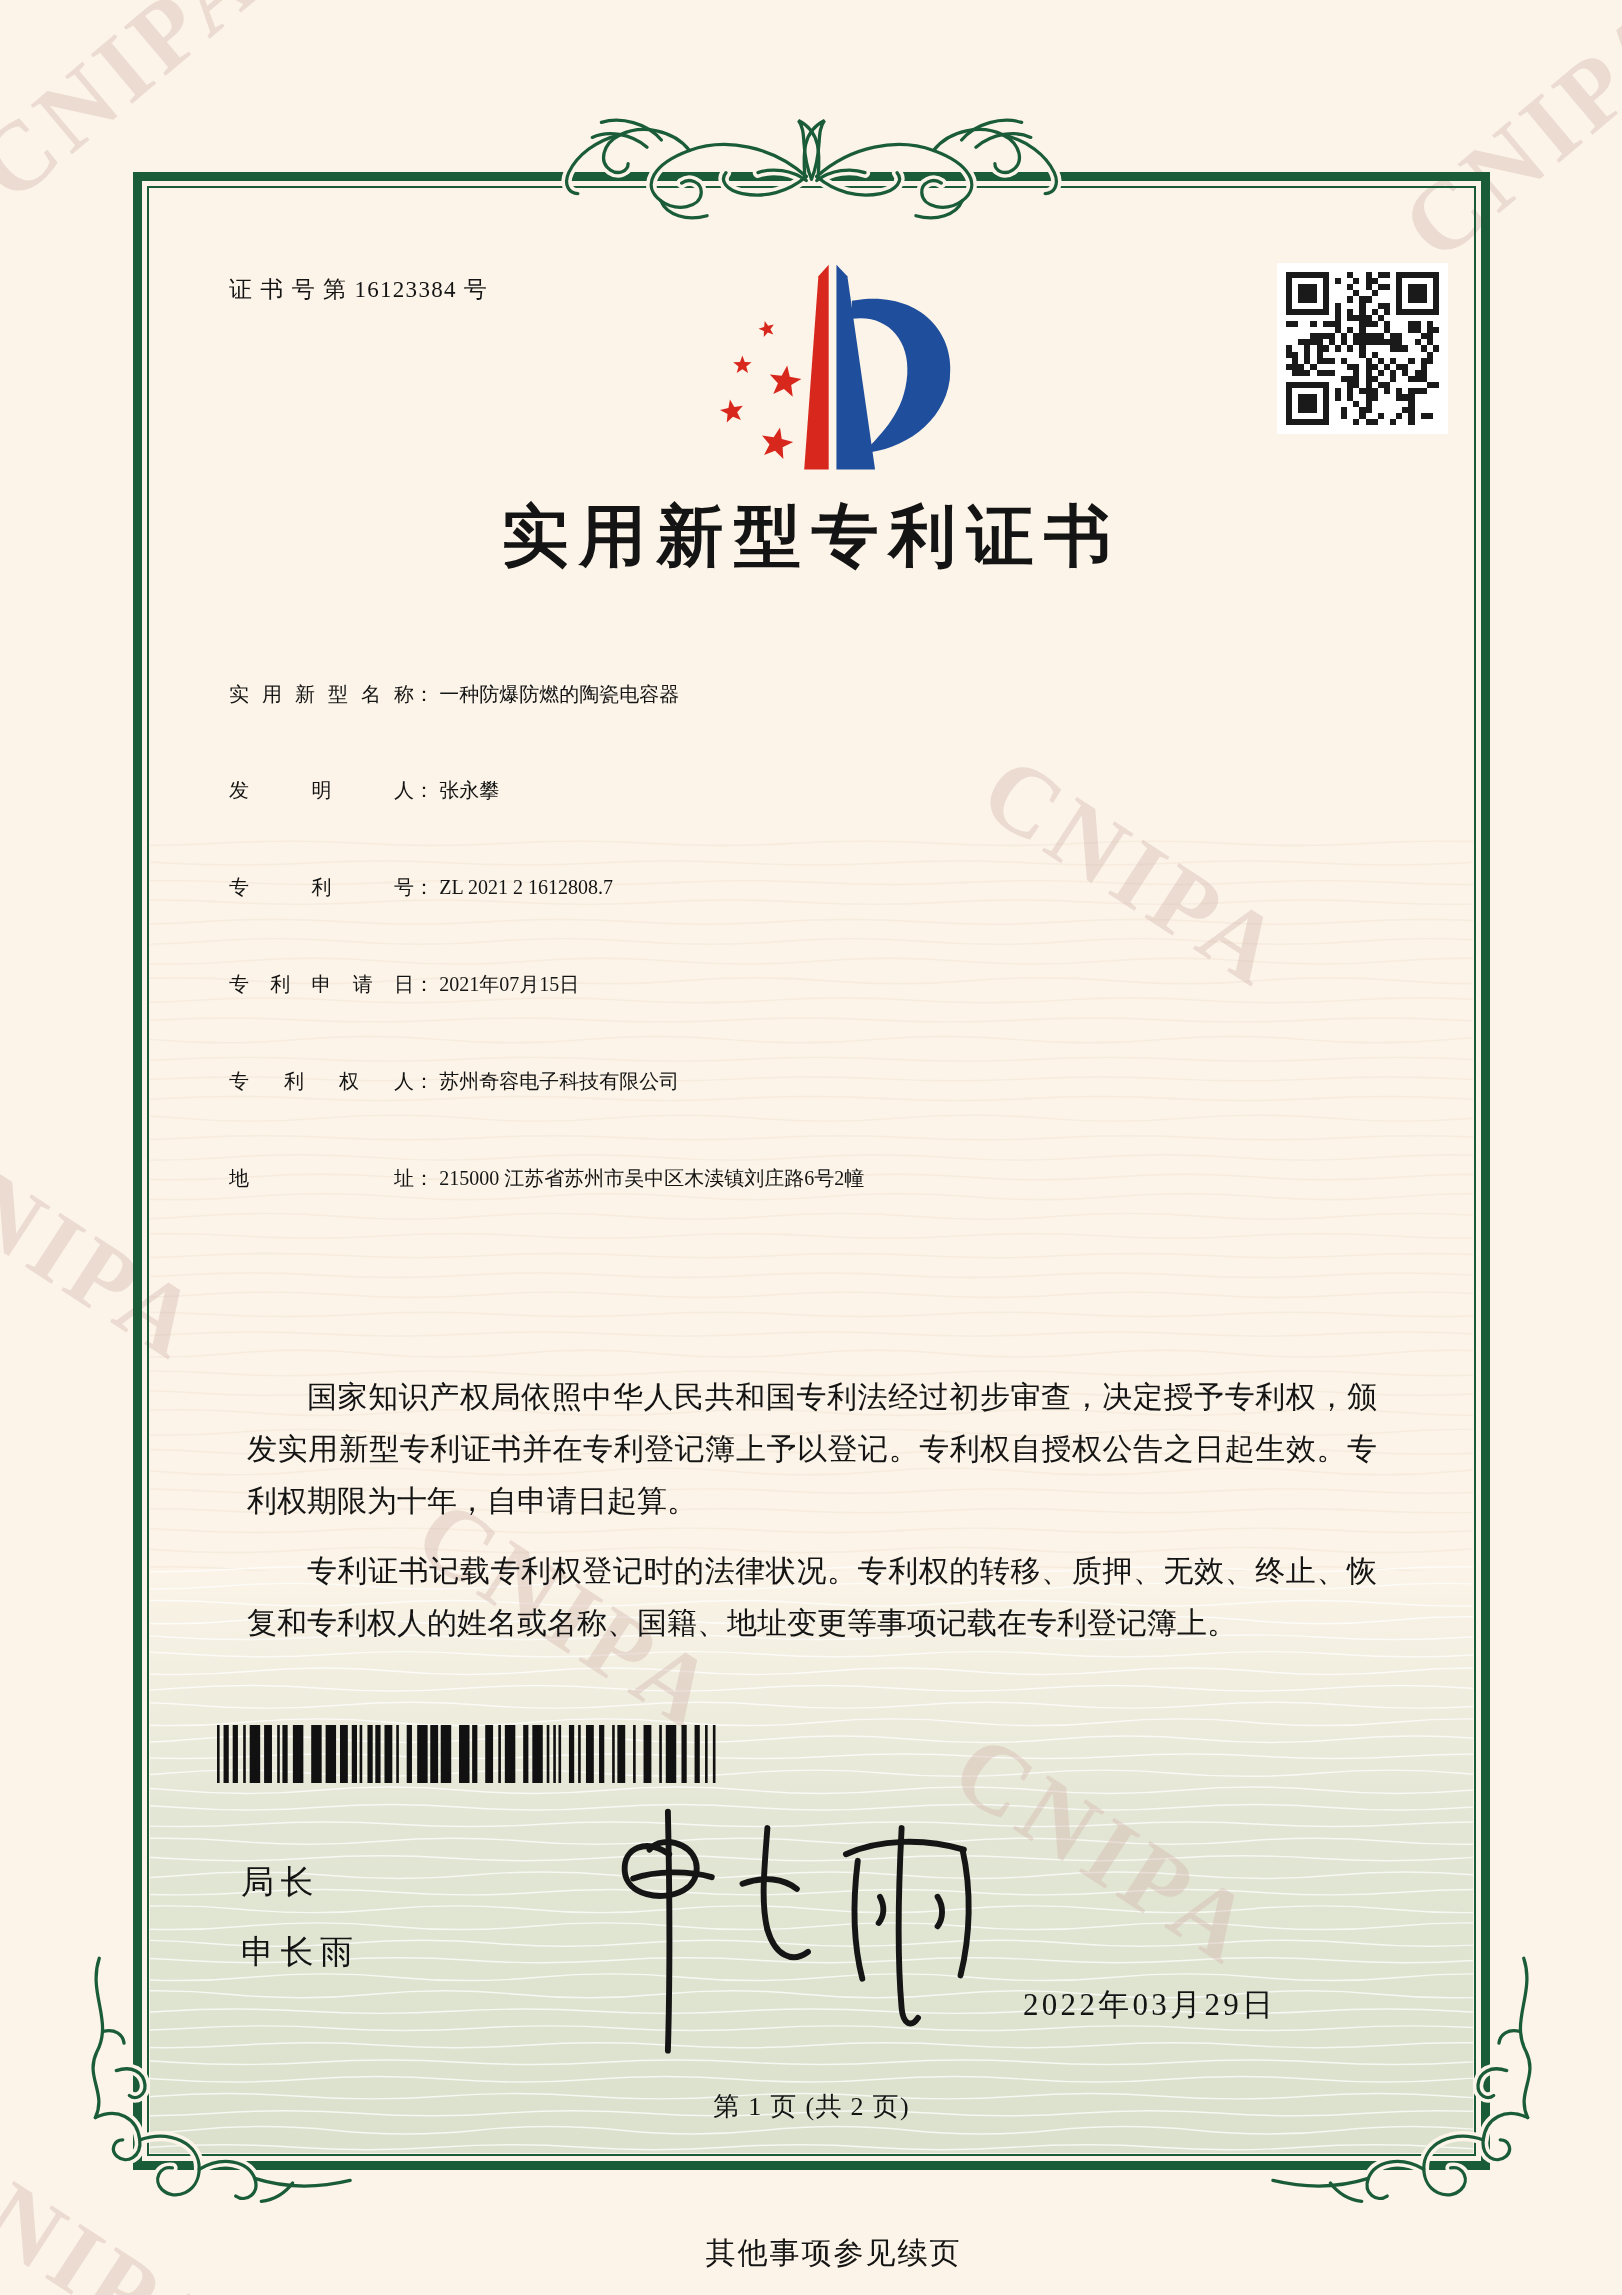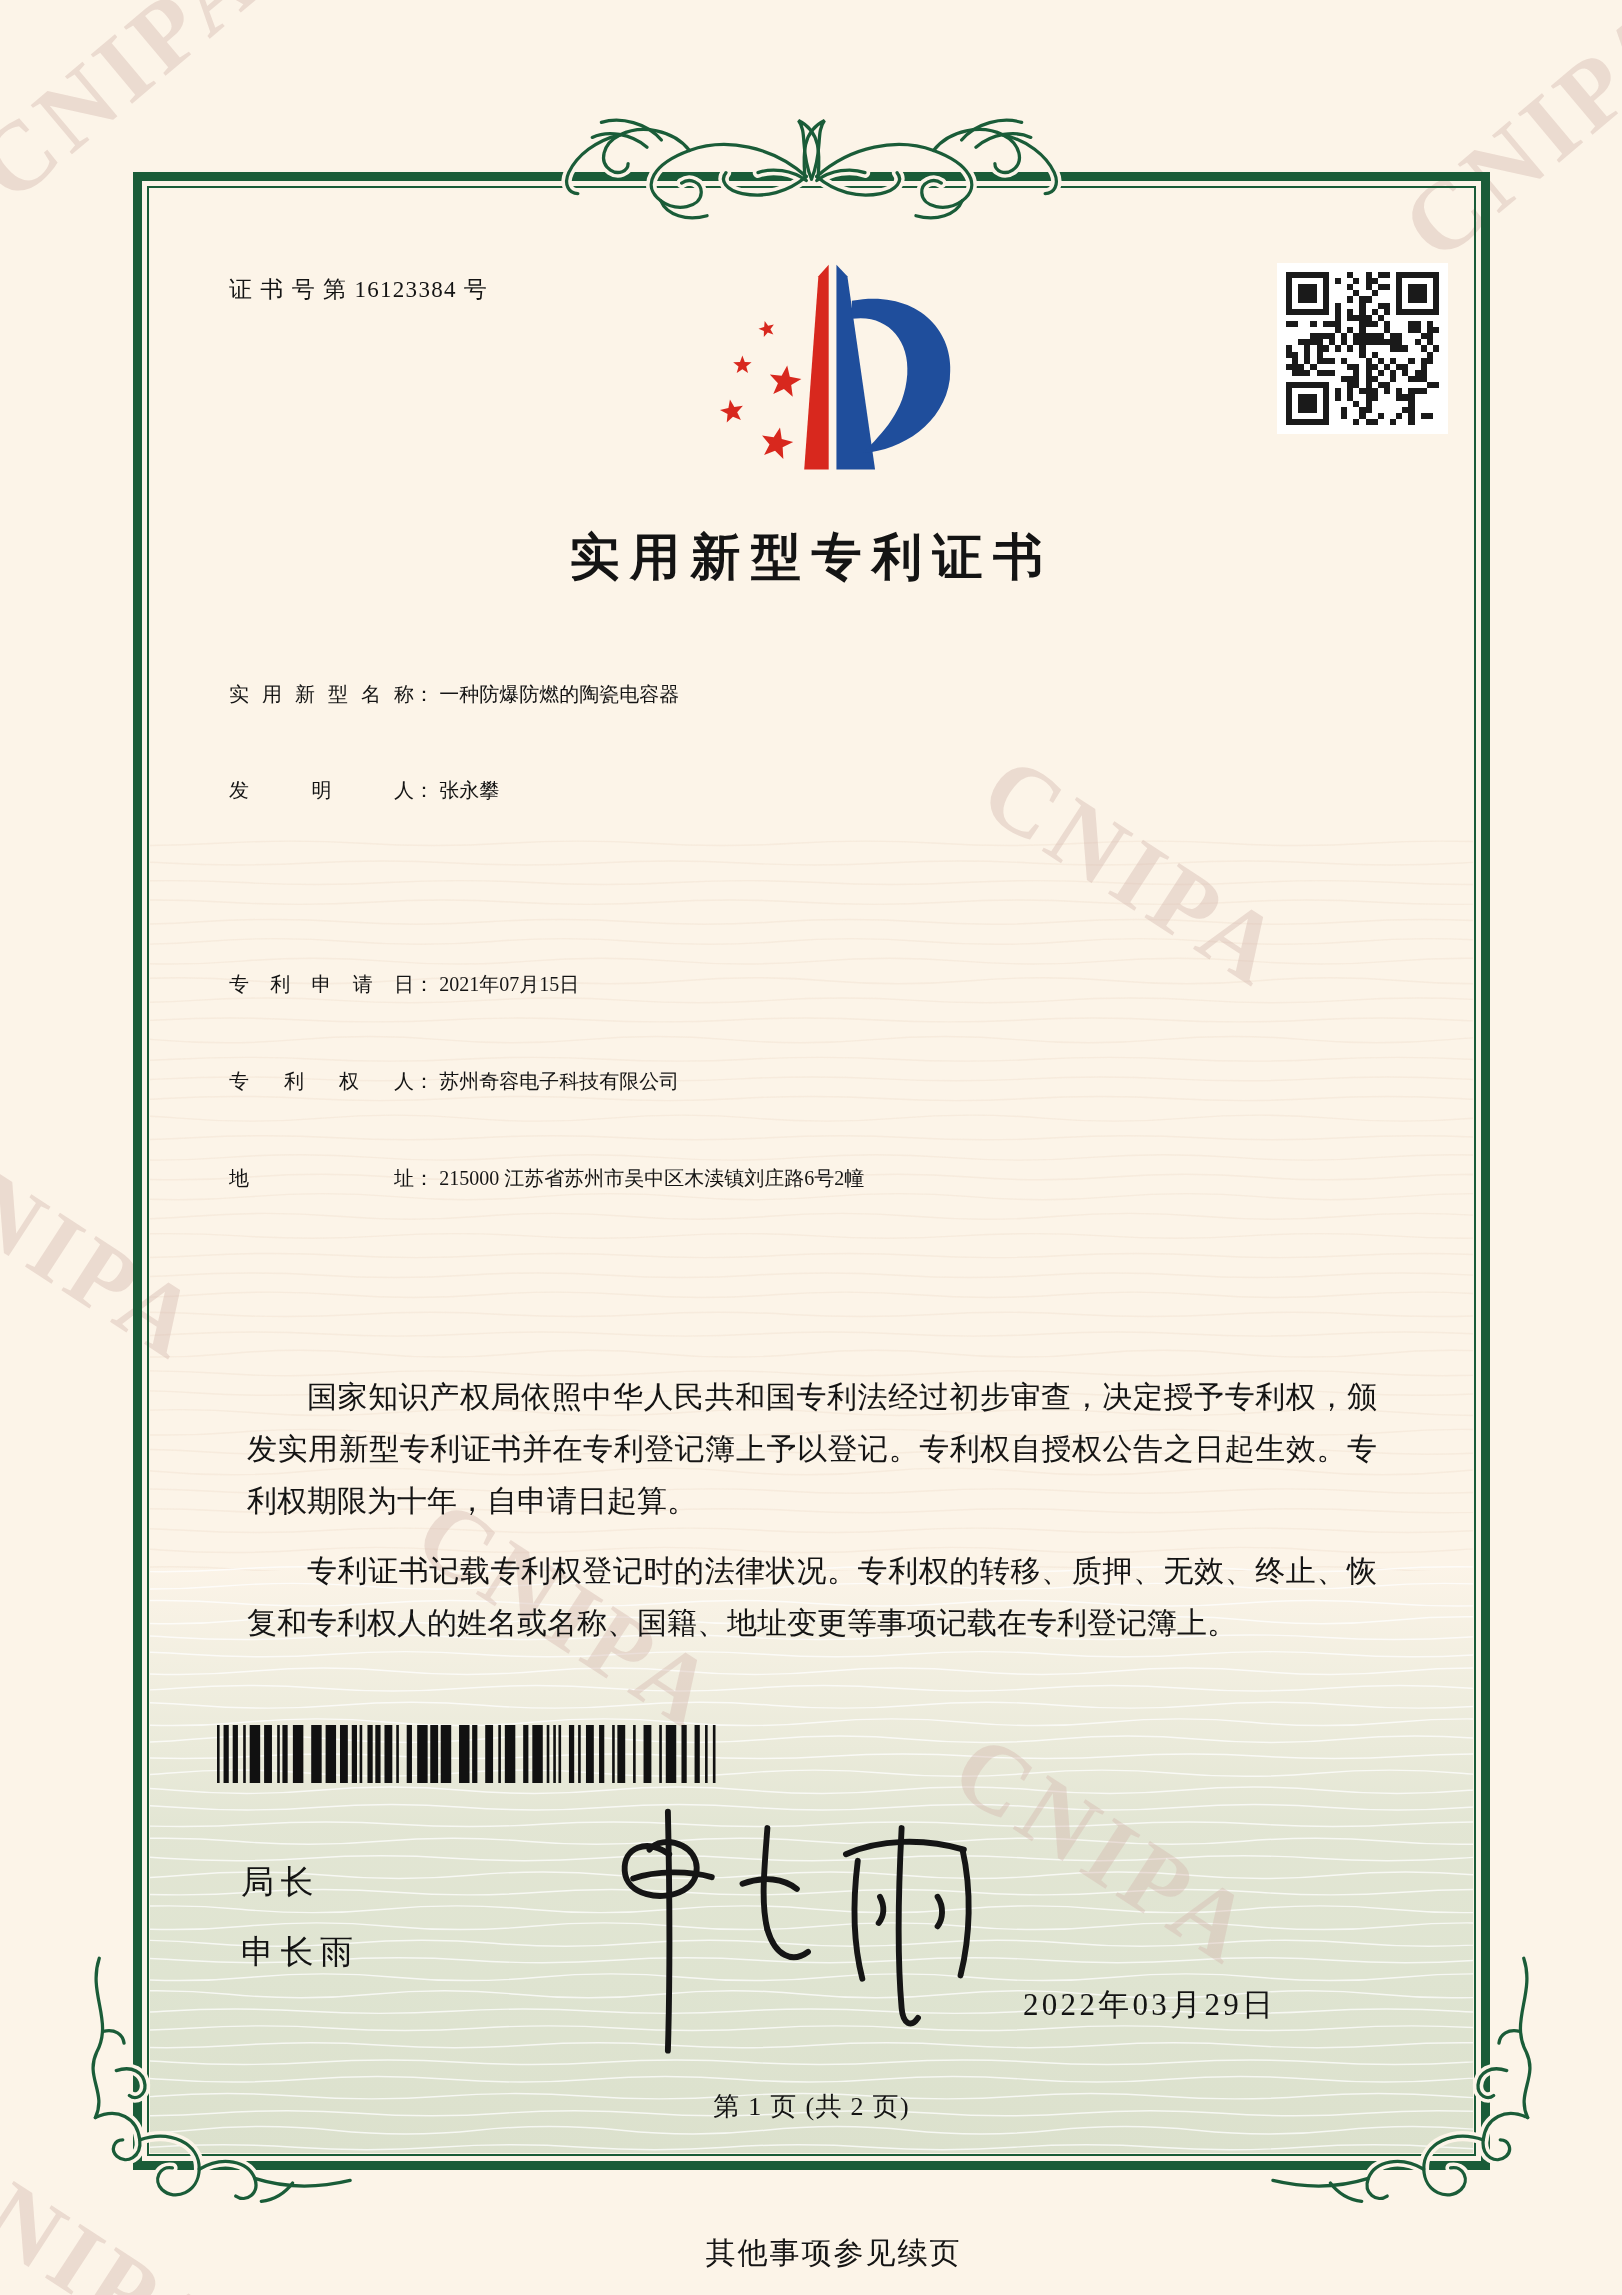--- a/index.html
+++ b/index.html
@@ -48,22 +48,22 @@
   .orn-corner.left{left:77px;}
   .orn-corner.right{right:77px;transform:scaleX(-1);}
   .halo path,.halo use{stroke:var(--paper);stroke-width:16;fill:none;stroke-linecap:round;}
   .ink-orn path,.ink-orn use{stroke:var(--green);stroke-width:5;fill:none;stroke-linecap:round;}
   
   .content{position:absolute;inset:0;z-index:5;}
   .cert-no{position:absolute;left:229px;top:274px;font-size:23px;letter-spacing:1.3px;white-space:nowrap;}
   .logo{position:absolute;left:710px;top:257px;width:258px;height:219px;}
   .qr{position:absolute;left:1277px;top:263px;width:171px;height:171px;background:#fff;display:flex;align-items:center;justify-content:center;}
   .doc-title{
-    position:absolute;left:0;top:524px;width:100%;
-    text-align:center;font-size:50px;font-weight:700;
+    position:absolute;left:0;top:491px;width:100%;
+    text-align:center;font-size:67px;font-weight:700;
     letter-spacing:10.5px;white-space:nowrap;
   }
   .row{position:absolute;left:229px;font-size:20px;white-space:nowrap;}
   .flabel{display:inline-block;width:185px;text-align:justify;text-align-last:justify;text-justify:inter-character;}
   .fvalue{margin-left:5.2px;}
   .grant2{position:absolute;left:609px;top:0;}
   .body-text{
     position:absolute;left:229px;top:1353px;width:1166px;
     font-size:30px;line-height:52px;text-align:justify;
   }
@@ -543,20 +543,23 @@
     </div>
 
     <div class="doc-title">实用新型专利证书</div>
 
     <div class="row" style="top:681px">
       <span class="flabel">实用新型名称</span><span class="fcolon">：</span><span class="fvalue">一种防爆防燃的陶瓷电容器</span>
     </div>
     <div class="row" style="top:777px">
       <span class="flabel">发明人</span><span class="fcolon">：</span><span class="fvalue">张永攀</span>
     </div>
+    <div class="row" style="top:874px">
+      <span class="flabel">专利号</span><span class="fcolon">：</span><span class="fvalue">ZL 2021 2 1612808.7</span>
+    </div>
     <div class="row" style="top:971px">
       <span class="flabel">专利申请日</span><span class="fcolon">：</span><span class="fvalue">2021年07月15日</span>
     </div>
     <div class="row" style="top:1068px">
       <span class="flabel">专利权人</span><span class="fcolon">：</span><span class="fvalue">苏州奇容电子科技有限公司</span>
     </div>
     <div class="row" style="top:1165px">
       <span class="flabel">地址</span><span class="fcolon">：</span><span class="fvalue">215000 江苏省苏州市吴中区木渎镇刘庄路6号2幢</span>
     </div>
 

